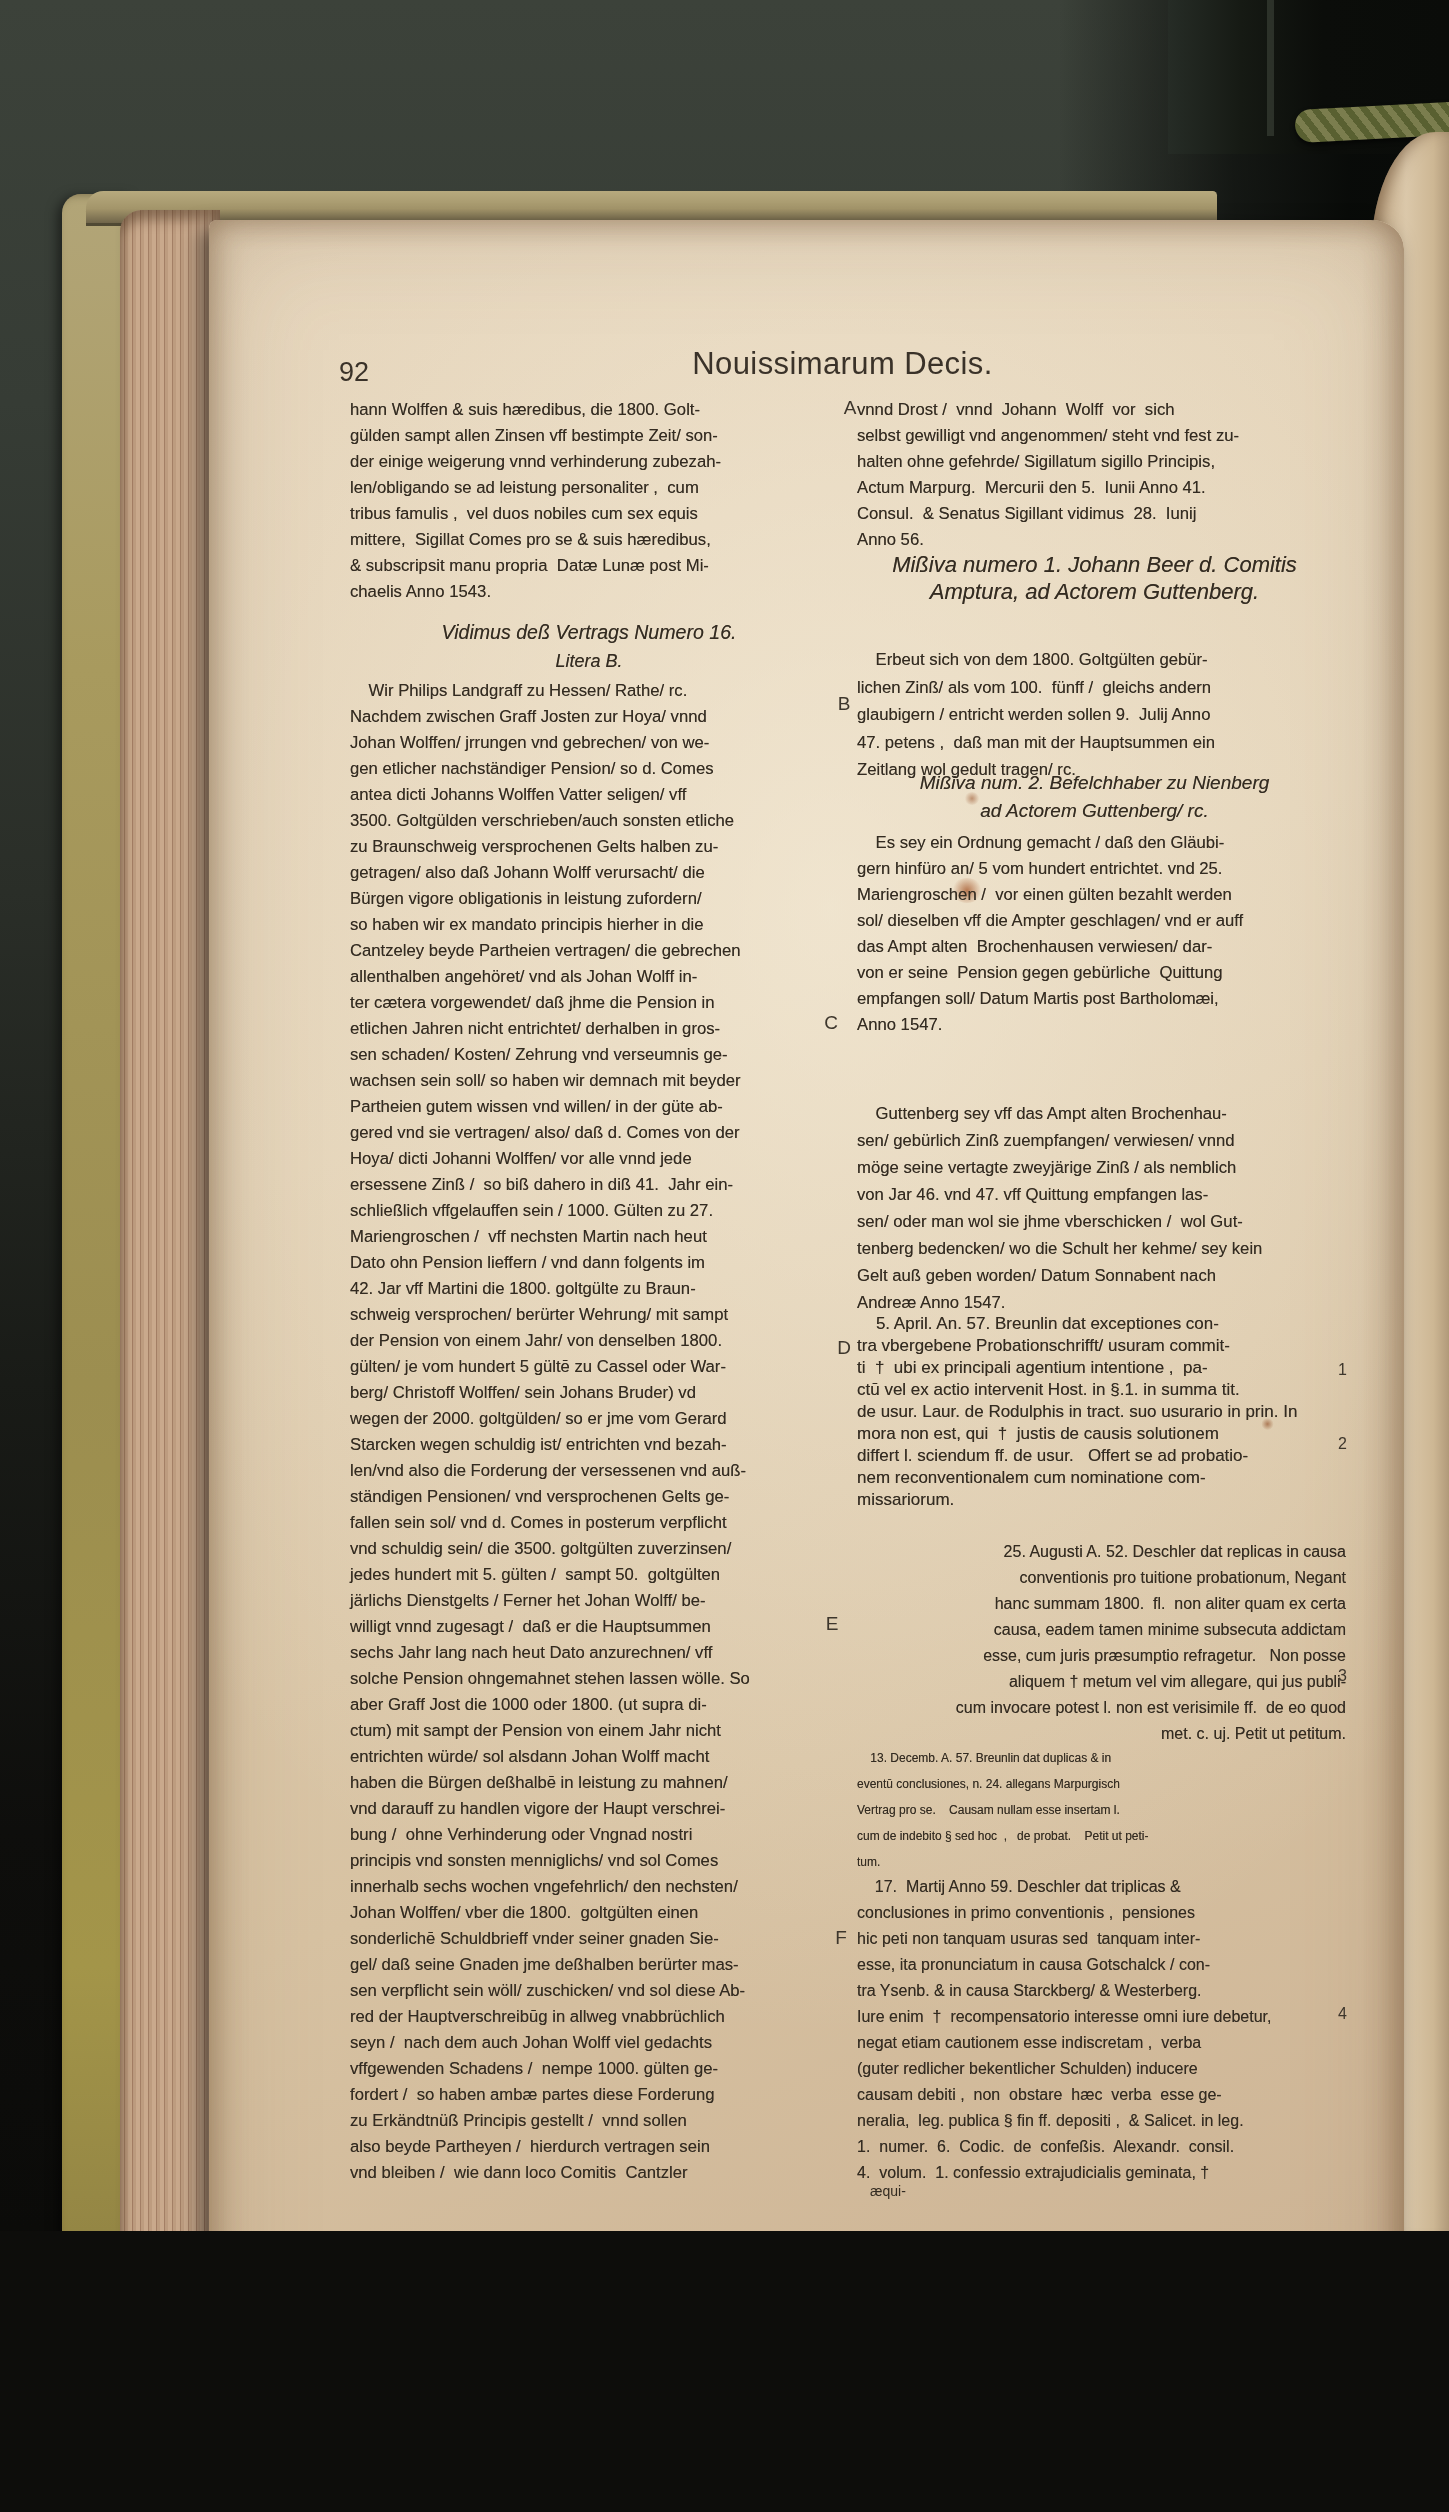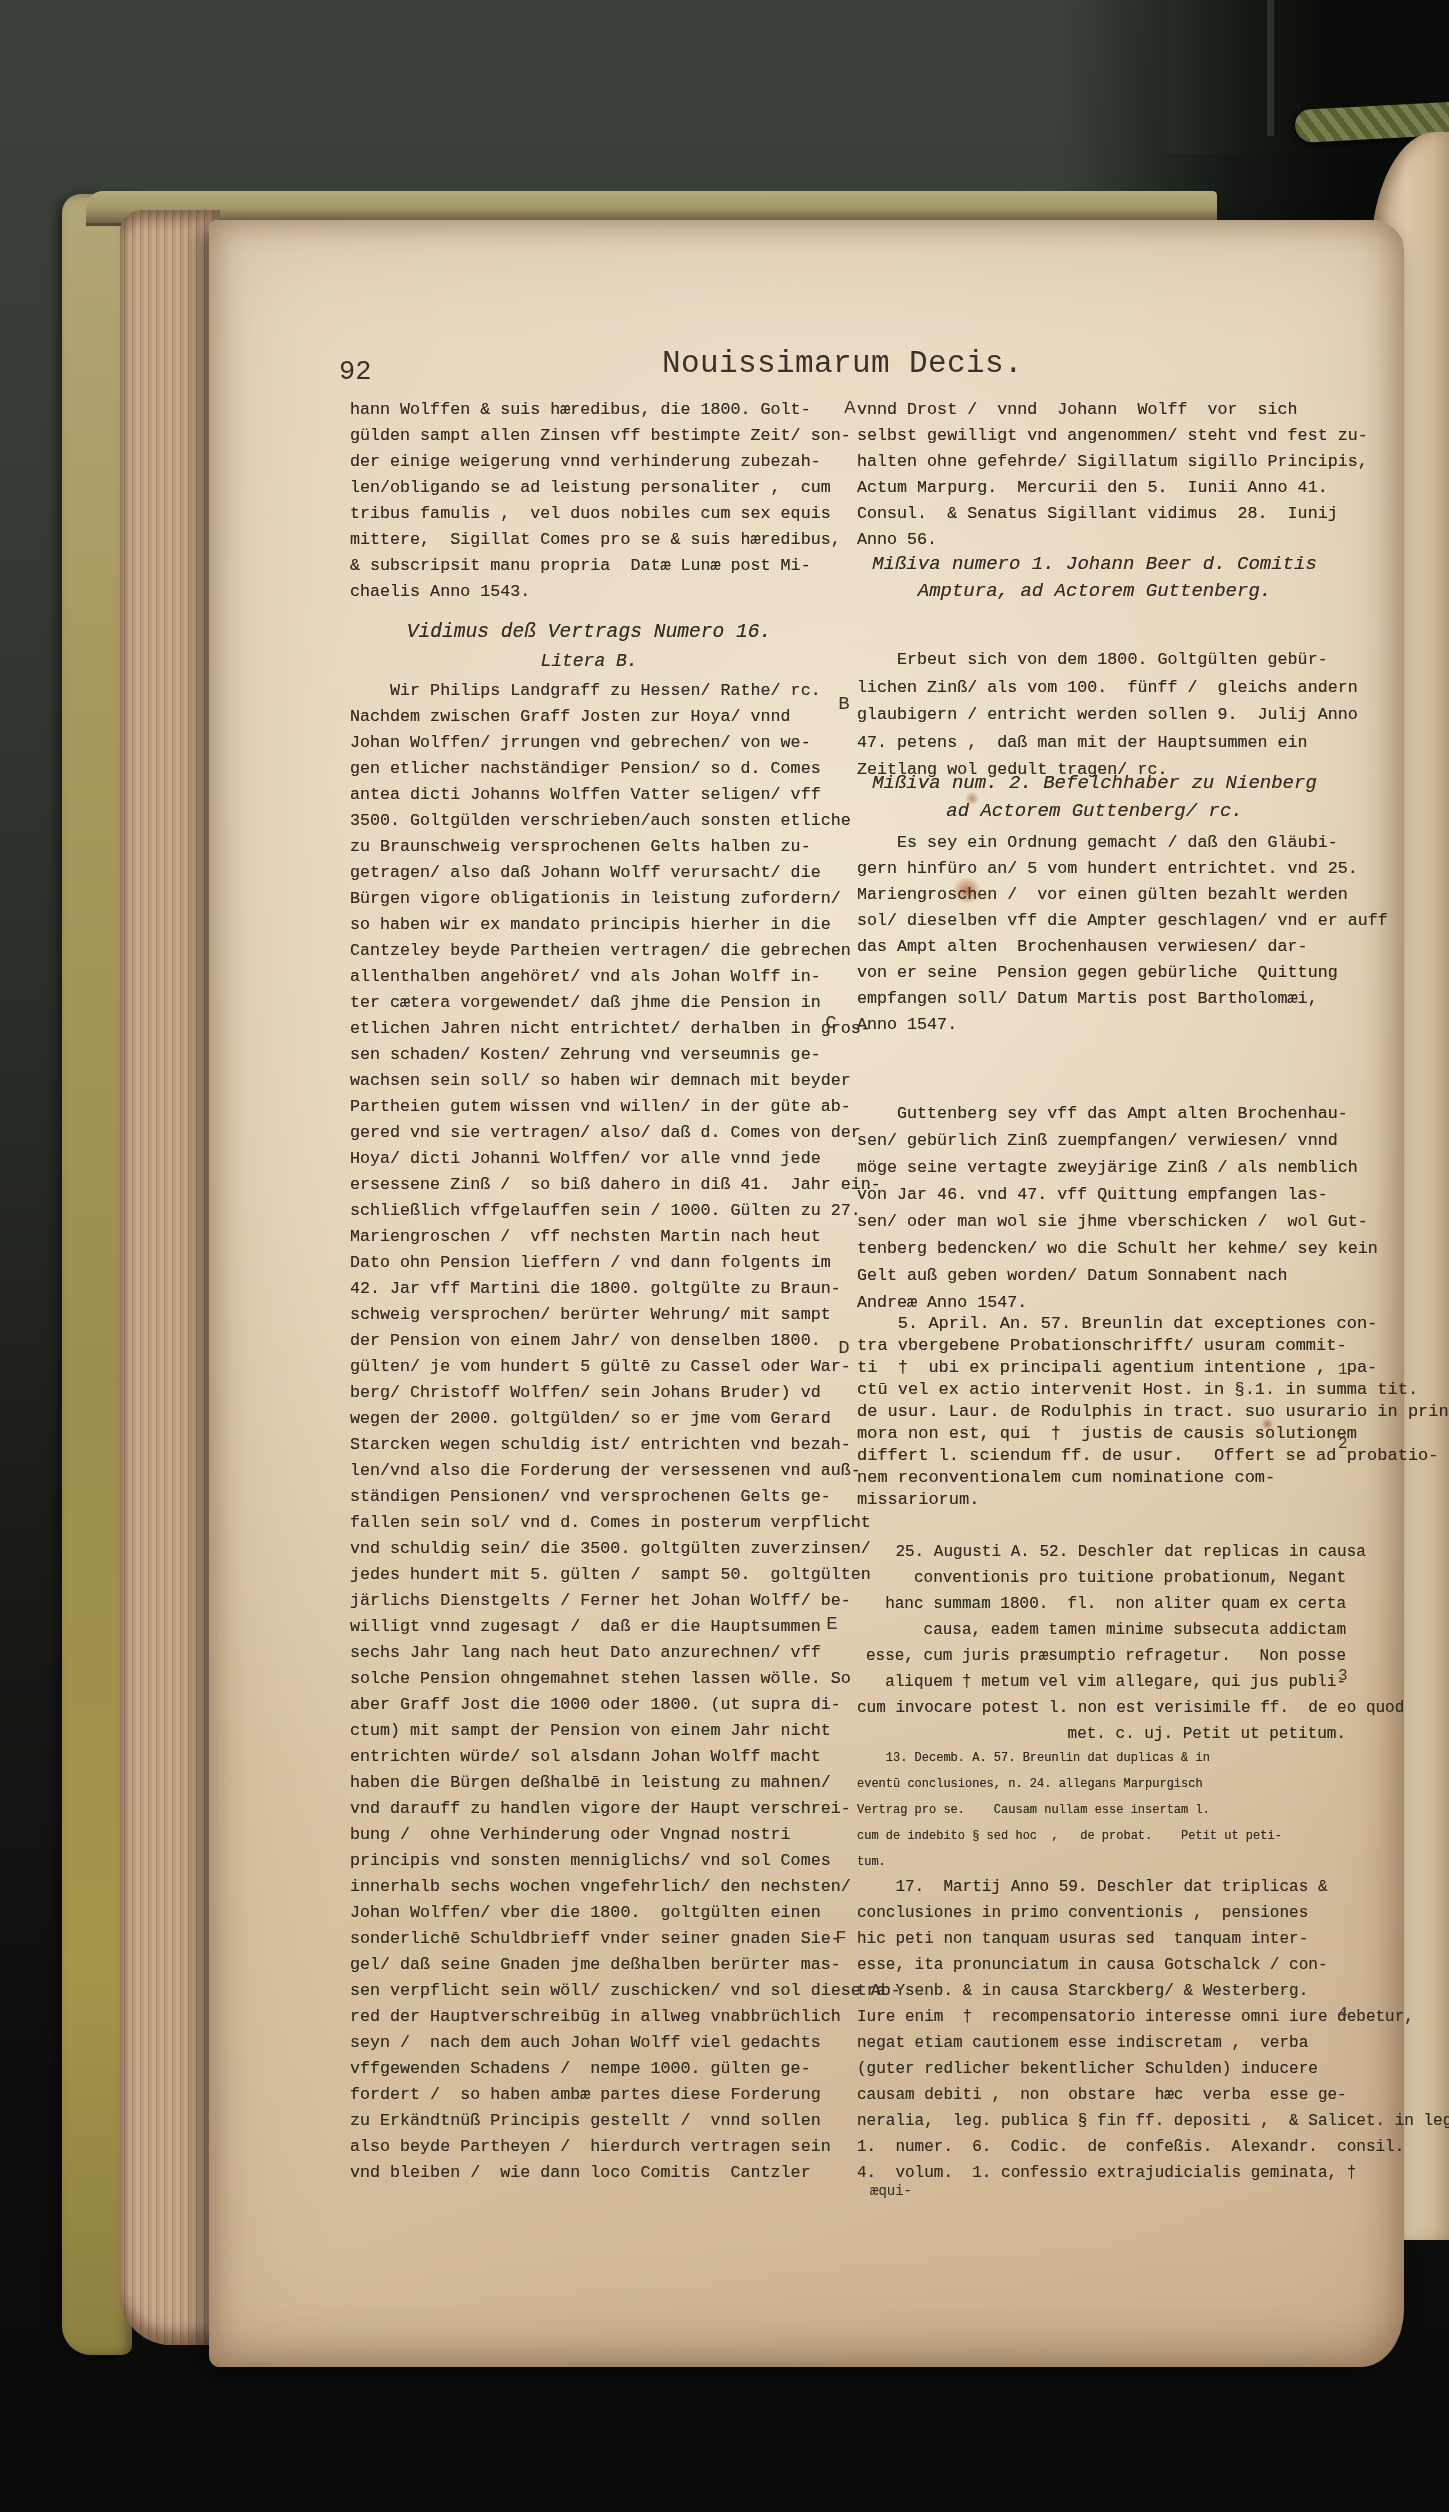--- a/index.html
+++ b/index.html
@@ -1,19 +1,19 @@
 <!DOCTYPE html>
 <html style="font-size:11.6px"><head>
 <meta charset="utf-8">
 <style>
   html,body{margin:0;padding:0;background:#0d0d0b;}
   .stage{
-    position:relative;width:1450px;height:2512px;overflow:hidden;
+    position:relative;width:1450px;height:2231px;overflow:hidden;
     background:linear-gradient(180deg,#3c423a 0%,#363c35 18%,#2a2e28 40%,#191b17 62%,#0e0e0c 82%,#0b0b09 100%);
-    font-family:Liberation Mono, monospace;
+    font-family:Liberation Sans, sans-serif;
   }
   .shade-tr{position:absolute;left:1058px;top:0;width:391px;height:246px;
     background:linear-gradient(90deg,rgba(8,10,8,0) 0%,rgba(8,10,8,.75) 45%,rgba(6,8,6,.95) 75%);}
   .cover-tr{position:absolute;left:1168px;top:0;width:281px;height:154px;
     background:linear-gradient(90deg,#262c26 0%,#161a14 26%,#0b0d0a 55%,#0a0c09 100%);}
   .cover-seam{position:absolute;left:1267px;top:0;width:7.2px;height:136px;background:rgba(70,78,66,.5);}
   .endband-cord{position:absolute;left:1295px;top:106px;width:155px;height:33px;border-radius:16px 0 0 17.4px;
     background:repeating-linear-gradient(55deg,#7b7d4e 0 6.5px,#596031 6.5px 13px);transform:rotate(-3deg);
     box-shadow:0 2.9px 5.8px rgba(0,0,0,.6);}
   .board-left{position:absolute;left:62px;top:194px;width:70px;height:2161px;border-radius:19px 0 10px 29px;
@@ -144,21 +144,21 @@
 zu Erkändtnüß Principis gestellt /  vnnd sollen
 also beyde Partheyen /  hierdurch vertragen sein
 vnd bleiben /  wie dann loco Comitis  Cantzler</div>
 
   <div class="tb" style="left:857px;top:397px;width:478px;line-height:26px;">vnnd Drost /  vnnd  Johann  Wolff  vor  sich
 selbst gewilligt vnd angenommen/ steht vnd fest zu-
 halten ohne gefehrde/ Sigillatum sigillo Principis,
 Actum Marpurg.  Mercurii den 5.  Iunii Anno 41.
 Consul.  &amp; Senatus Sigillant vidimus  28.  Iunij
 Anno 56.</div>
-  <div class="tb head" style="left:857px;top:551px;width:475px;font-size:19px;line-height:27px;">Mißiva numero 1. Johann Beer d. Comitis
+  <div class="tb head" style="left:857px;top:551px;width:475px;font-size:22px;line-height:27px;">Mißiva numero 1. Johann Beer d. Comitis
 Amptura, ad Actorem Guttenberg.</div>
   <div class="tb" style="left:857px;top:610px;width:478px;line-height:27.5px;margin-top:36px;">    Erbeut sich von dem 1800. Goltgülten gebür-
 lichen Zinß/ als vom 100.  fünff /  gleichs andern
 glaubigern / entricht werden sollen 9.  Julij Anno
 47. petens ,  daß man mit der Hauptsummen ein
 Zeitlang wol gedult tragen/ rc.</div>
   <div class="tb head" style="left:857px;top:769px;width:475px;font-size:19px;line-height:28px;">Mißiva num. 2. Befelchhaber zu Nienberg
 ad Actorem Guttenberg/ rc.</div>
   <div class="tb" style="left:857px;top:830px;width:480px;line-height:26px;">    Es sey ein Ordnung gemacht / daß den Gläubi-
 gern hinfüro an/ 5 vom hundert entrichtet. vnd 25.

